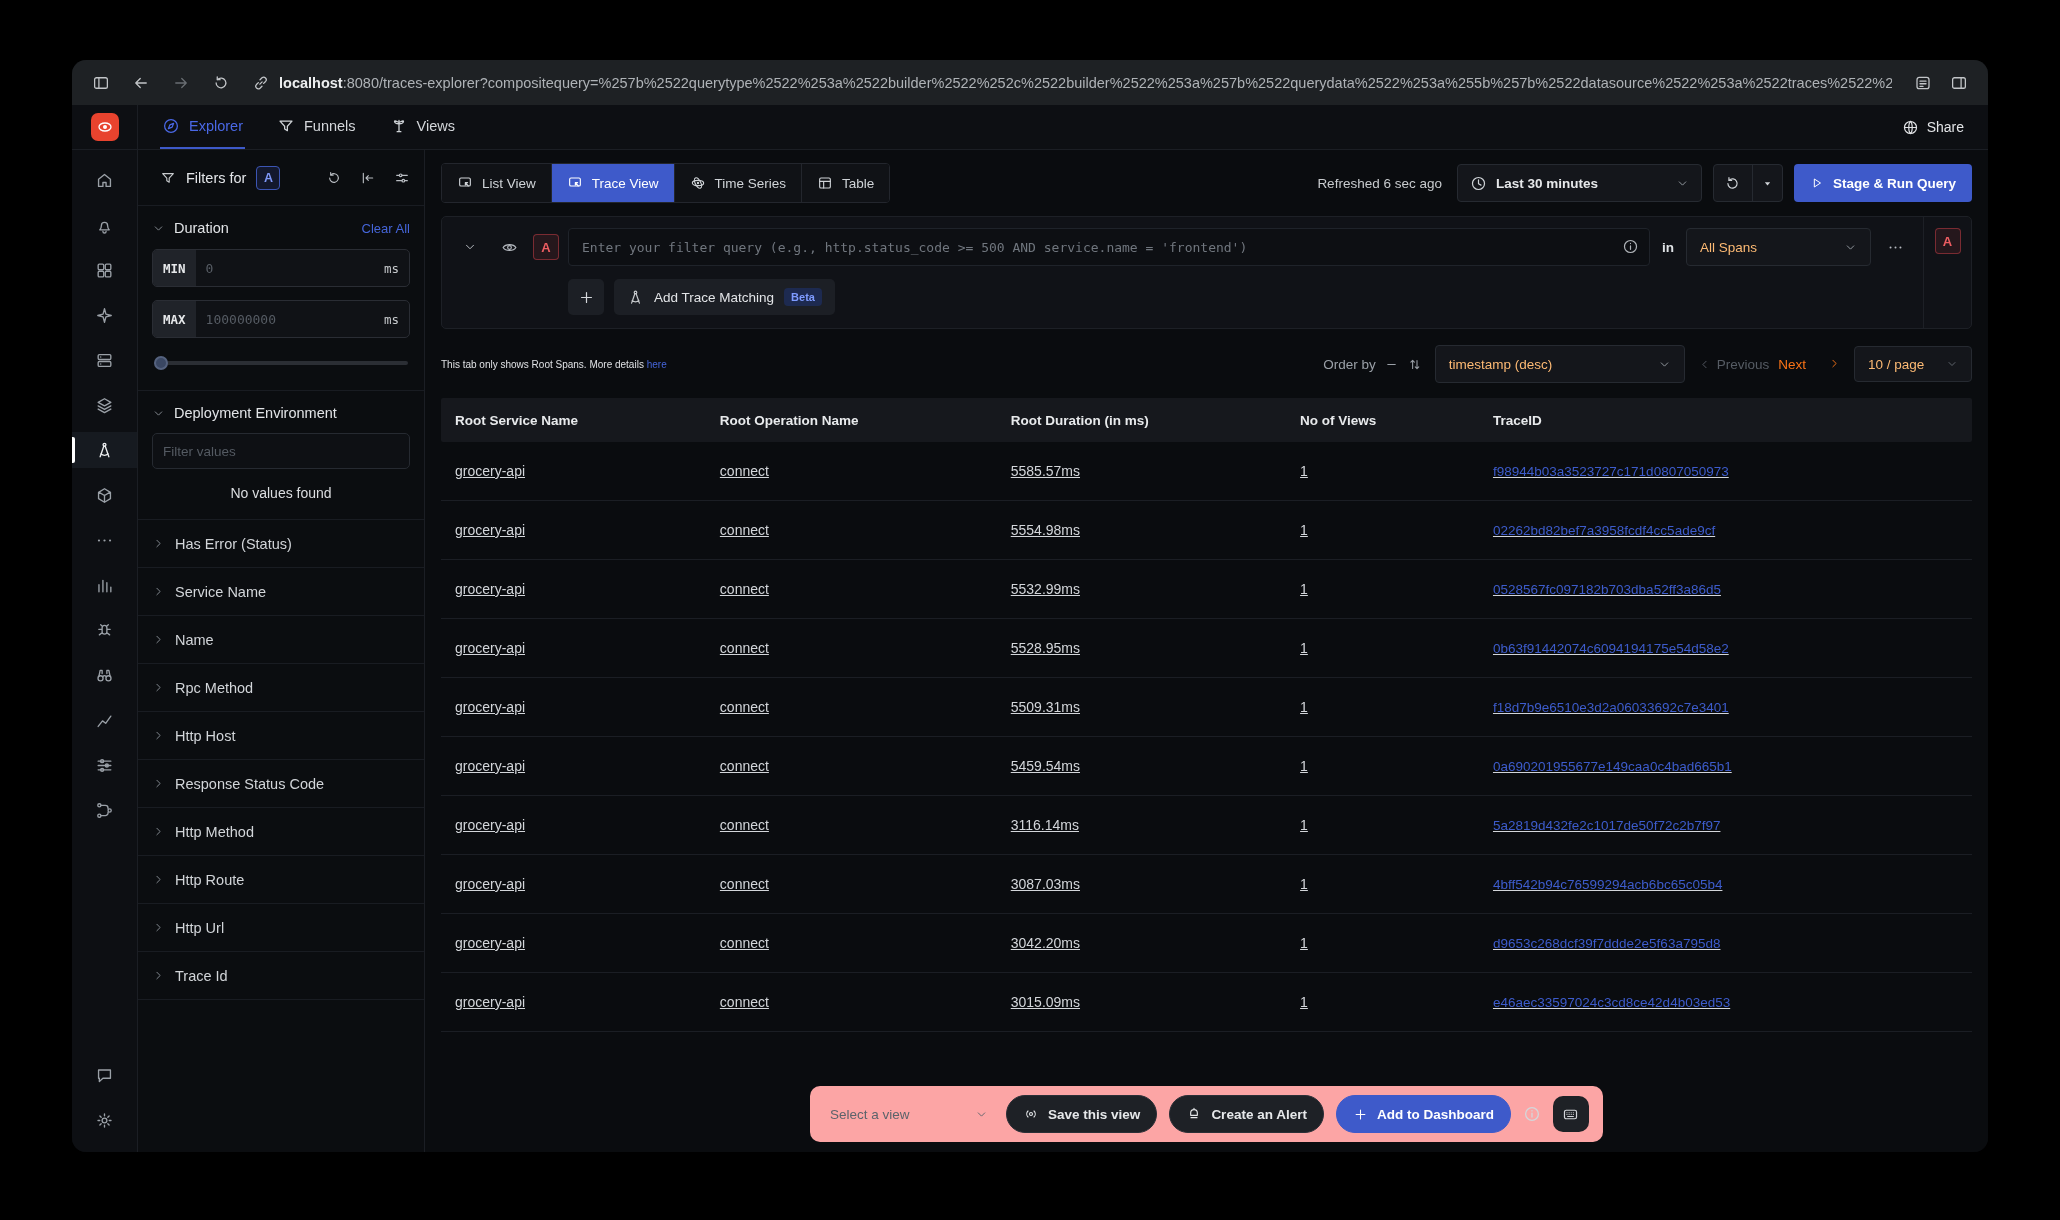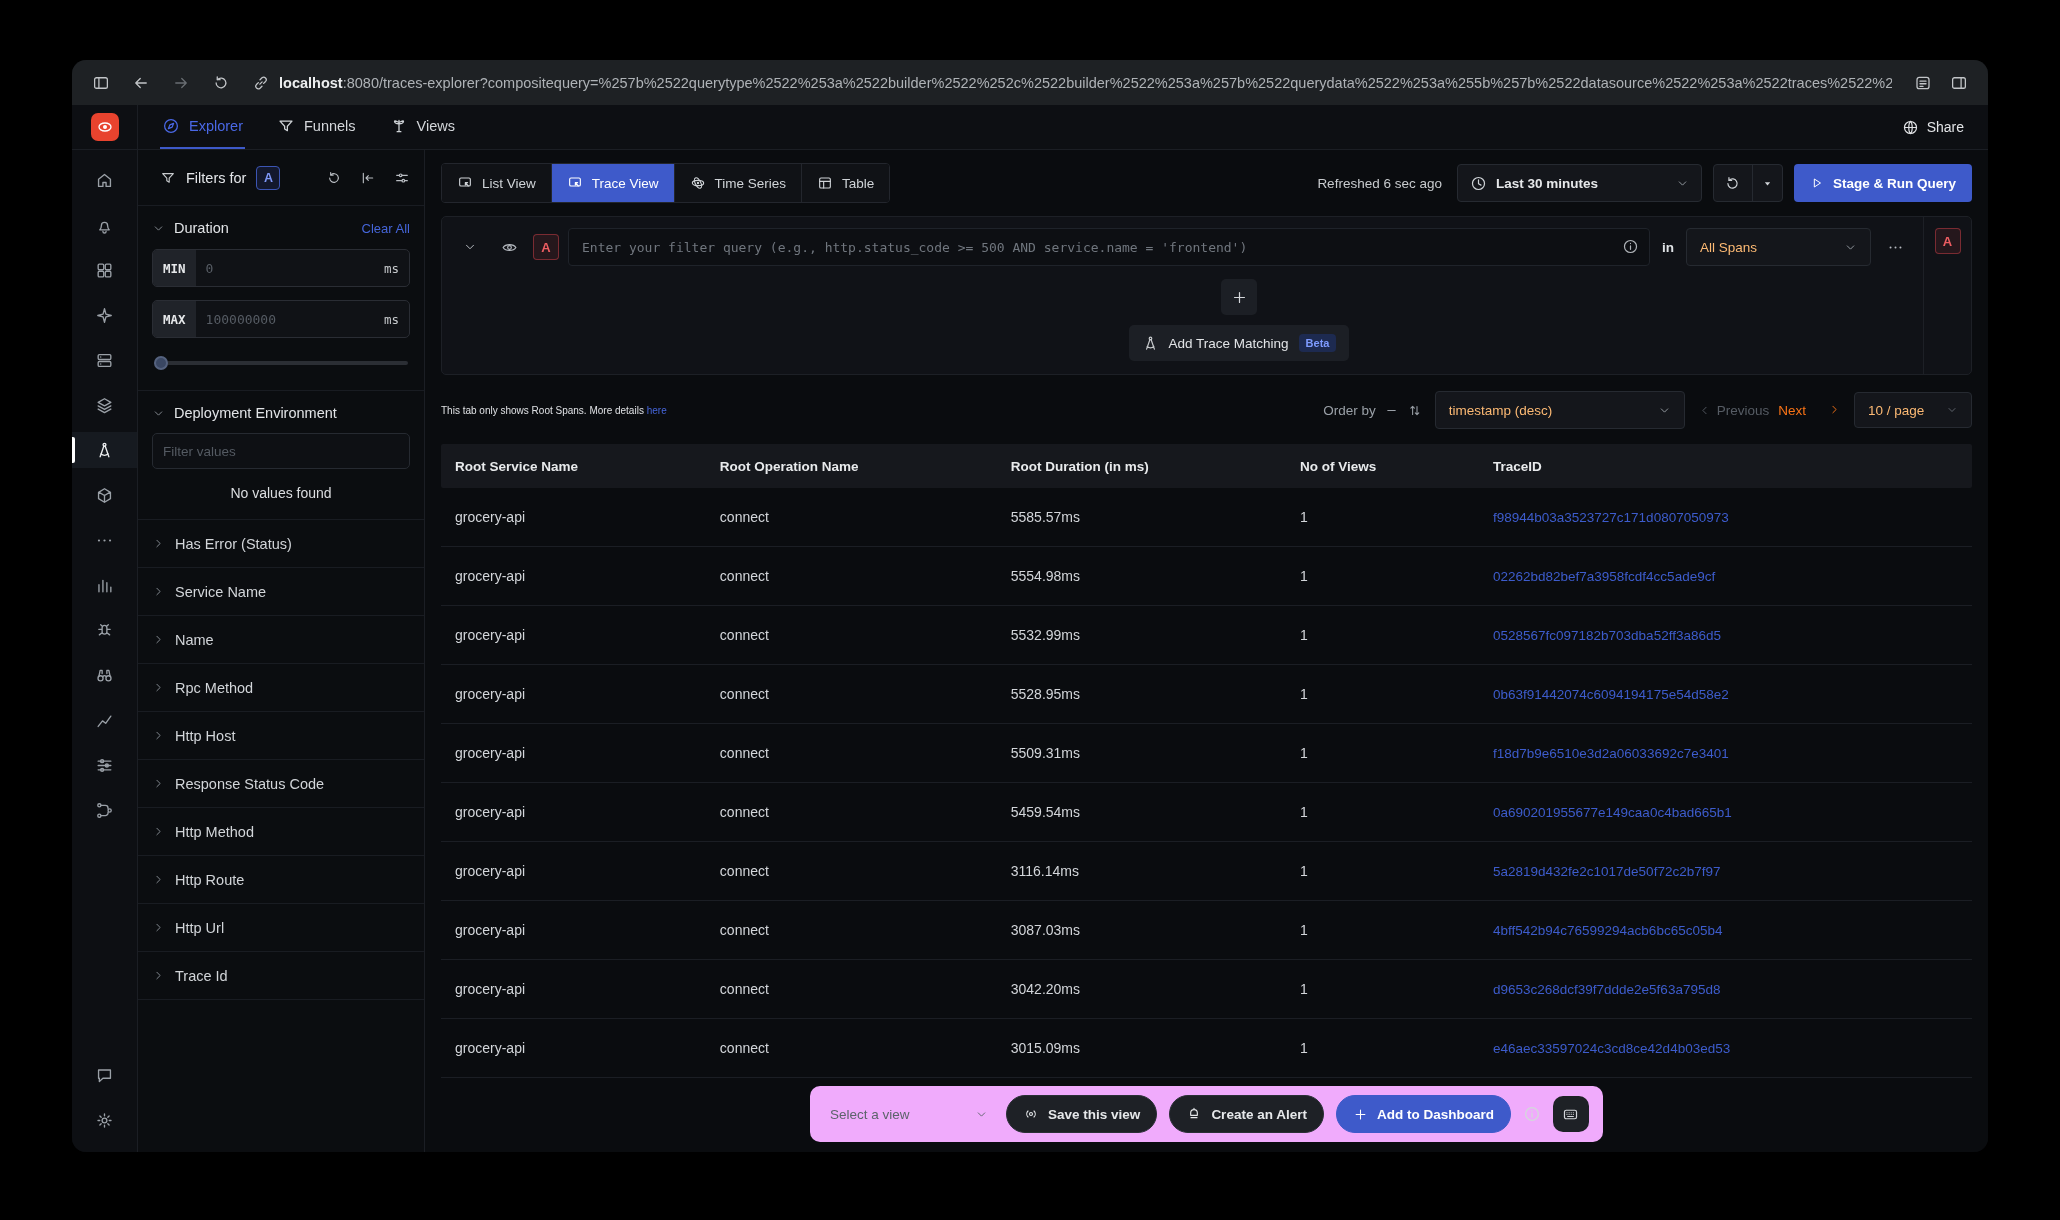--- a/index.html
+++ b/index.html
@@ -102,21 +102,21 @@
   .chip-a-red { width:26px; height:26px; border-radius:4px; border:1px solid rgba(229,72,77,.45); background:rgba(229,72,77,.10); color:#ee5d62; display:flex; align-items:center; justify-content:center; font-size:13px; font-weight:700; }
   .qinput { flex:1; position:relative; }
   .qinput input { width:100%; height:38px; background:#0d0f13; border:1px solid #1f232a; border-radius:4px; color:#cfd3d7; font-family:"DejaVu Sans Mono",monospace; font-size:13px; padding:0 40px 0 13px; outline:0; }
   .qinput input::placeholder { color:#70767e; }
   .qinput .icon { position:absolute; right:11px; top:10px; color:#aeb2b7; font-size:17px; }
   .in-label { color:#dfe2e5; font-size:13.5px; font-weight:600; padding:0 3px; }
   .sel { height:38px; background:#14161b; border:1px solid #262a31; border-radius:4px; display:flex; align-items:center; gap:10px; padding:0 13px; cursor:pointer; }
   .sel .label { font-size:13.5px; color:#fdba74; }
   .sel-spans { width:185px; }
   .sel-spans .label { flex:1; }
-  .q-row2 { display:flex; align-items:center; gap:10px; margin-left:113px;flex-direction:column; }
+  .q-row2 { display:flex; align-items:center; gap:10px; margin-left:113px; }
   .sq-btn { width:36px; height:36px; background:#1c1f25; border-radius:5px; display:flex; align-items:center; justify-content:center; color:#d4d7db; cursor:pointer; font-size:17px; }
   .atm-btn { height:36px; background:#1c1f25; border-radius:5px; display:flex; align-items:center; gap:10px; padding:0 13px; cursor:pointer; }
   .atm-btn .label { font-size:13.5px; color:#e2e4e7; }
   .beta { background:#1d2a50; color:#7e9bff; font-size:11px; font-weight:600; padding:3px 7px; border-radius:4px; }
   .qp-right { width:48px; border-left:1px solid #1d2026; display:flex; justify-content:center; padding-top:11px; }
 
   
   .list-bar { margin-top:16px; display:flex; align-items:center; flex:0 0 auto; }
   .note { font-size:10px; color:#dfe1e4; }
   .note a { color:#4565d9; text-decoration:none; cursor:pointer; }
@@ -131,25 +131,25 @@
   .pager .icon { font-size:13px; }
   .sel-pagesize { width:118px; height:36px; }
   .sel-pagesize .label { flex:1; font-weight:400; }
 
   
   .table { margin-top:15px; flex:0 0 auto; }
   .thead { display:grid; grid-template-columns:17.3% 19% 18.9% 12.6% 1fr; background:#16181d; height:44px; align-items:center; border-radius:2px; }
   .th { font-size:13.5px; font-weight:700; color:#e8eaec; padding:0 14px; position:relative; white-space:nowrap; }
   .th + .th::before { content:""; position:absolute; left:0; top:8px; bottom:8px; width:1px; background:#2c2f36; }
   .trow { display:grid; grid-template-columns:17.3% 19% 18.9% 12.6% 1fr; height:59px; align-items:center; border-bottom:1px solid #1b1e24; cursor:pointer; }
-  .td { font-size:14px; color:#d3d6da; padding:0 14px; white-space:nowrap; overflow:hidden; text-overflow:ellipsis; }
+  .td { font-size:14px; color:#d3d6da; padding:0 14px; white-space:nowrap; overflow:hidden; text-overflow:ellipsis;text-decoration:underline; }
   .td .tlink { color:#3d5ccc; font-size:13.5px; cursor:pointer; }
 
   
-  .float-bar { margin-top:auto; align-self:center; display:flex; align-items:center; gap:12px; background:#f0abfc; border-radius:10px; padding:9px 14px; }
+  .float-bar { margin-top:auto; align-self:center; display:flex; align-items:center; gap:12px; background:#fca5a5; border-radius:10px; padding:9px 14px; }
   .view-select { width:170px; display:flex; align-items:center; gap:10px; color:#5c636b; font-size:13.5px; cursor:pointer; padding:0 6px; }
   .view-select .label { flex:1; }
   .pill { height:38px; border-radius:19px; background:#1e2126; border:1px solid #2b2f37; display:flex; align-items:center; gap:9px; padding:0 16px; font-size:13.5px; font-weight:600; color:#e6e8ea; cursor:pointer; white-space:nowrap; }
   .pill .icon { font-size:16px; }
   .pill.blue { background:#3e5aca; border-color:#3e5aca; color:#fff; }
   .fb-icon { color:#d4d7db; font-size:18px; cursor:pointer; }
   .fb-sq { width:36px; height:36px; border-radius:10px; background:#1e2126; display:flex; align-items:center; justify-content:center; color:#d4d7db; cursor:pointer; font-size:17px; }
 </style>
 </head>
 <body>

